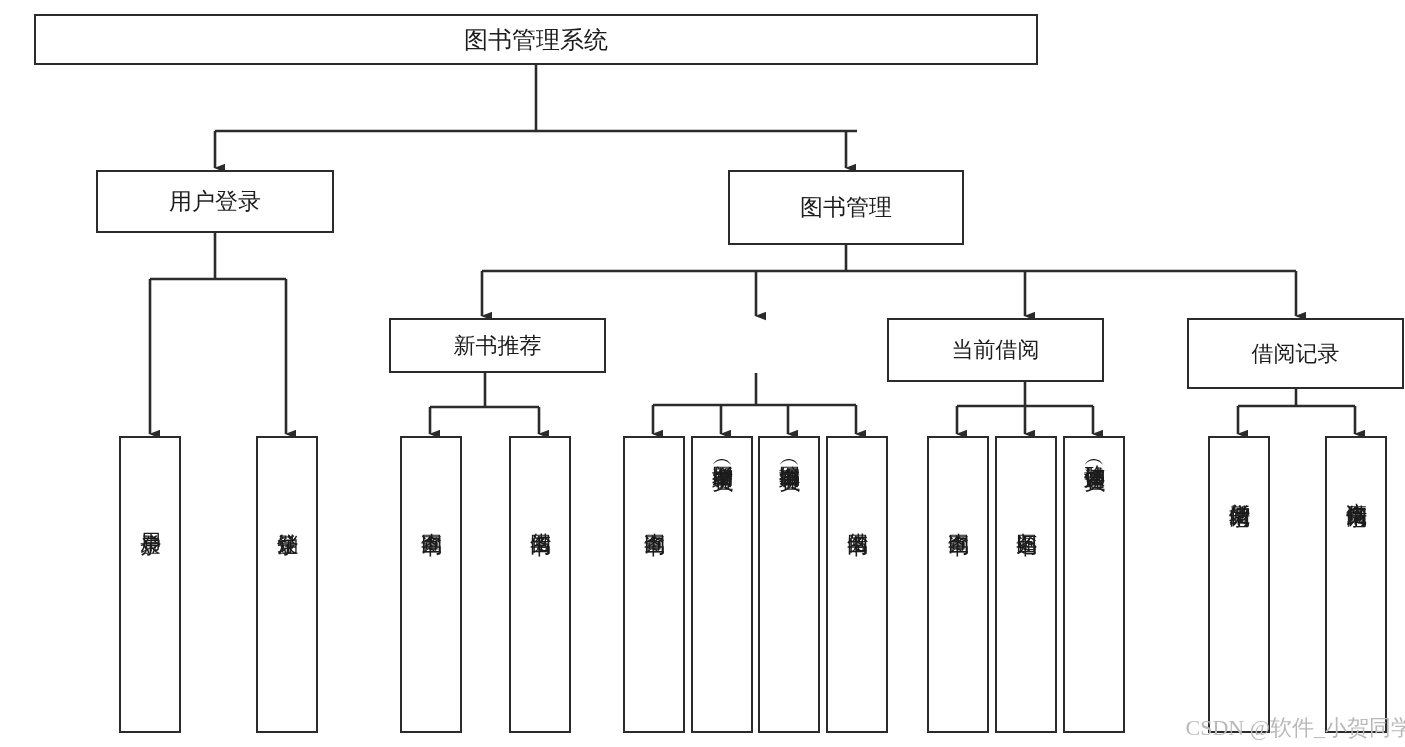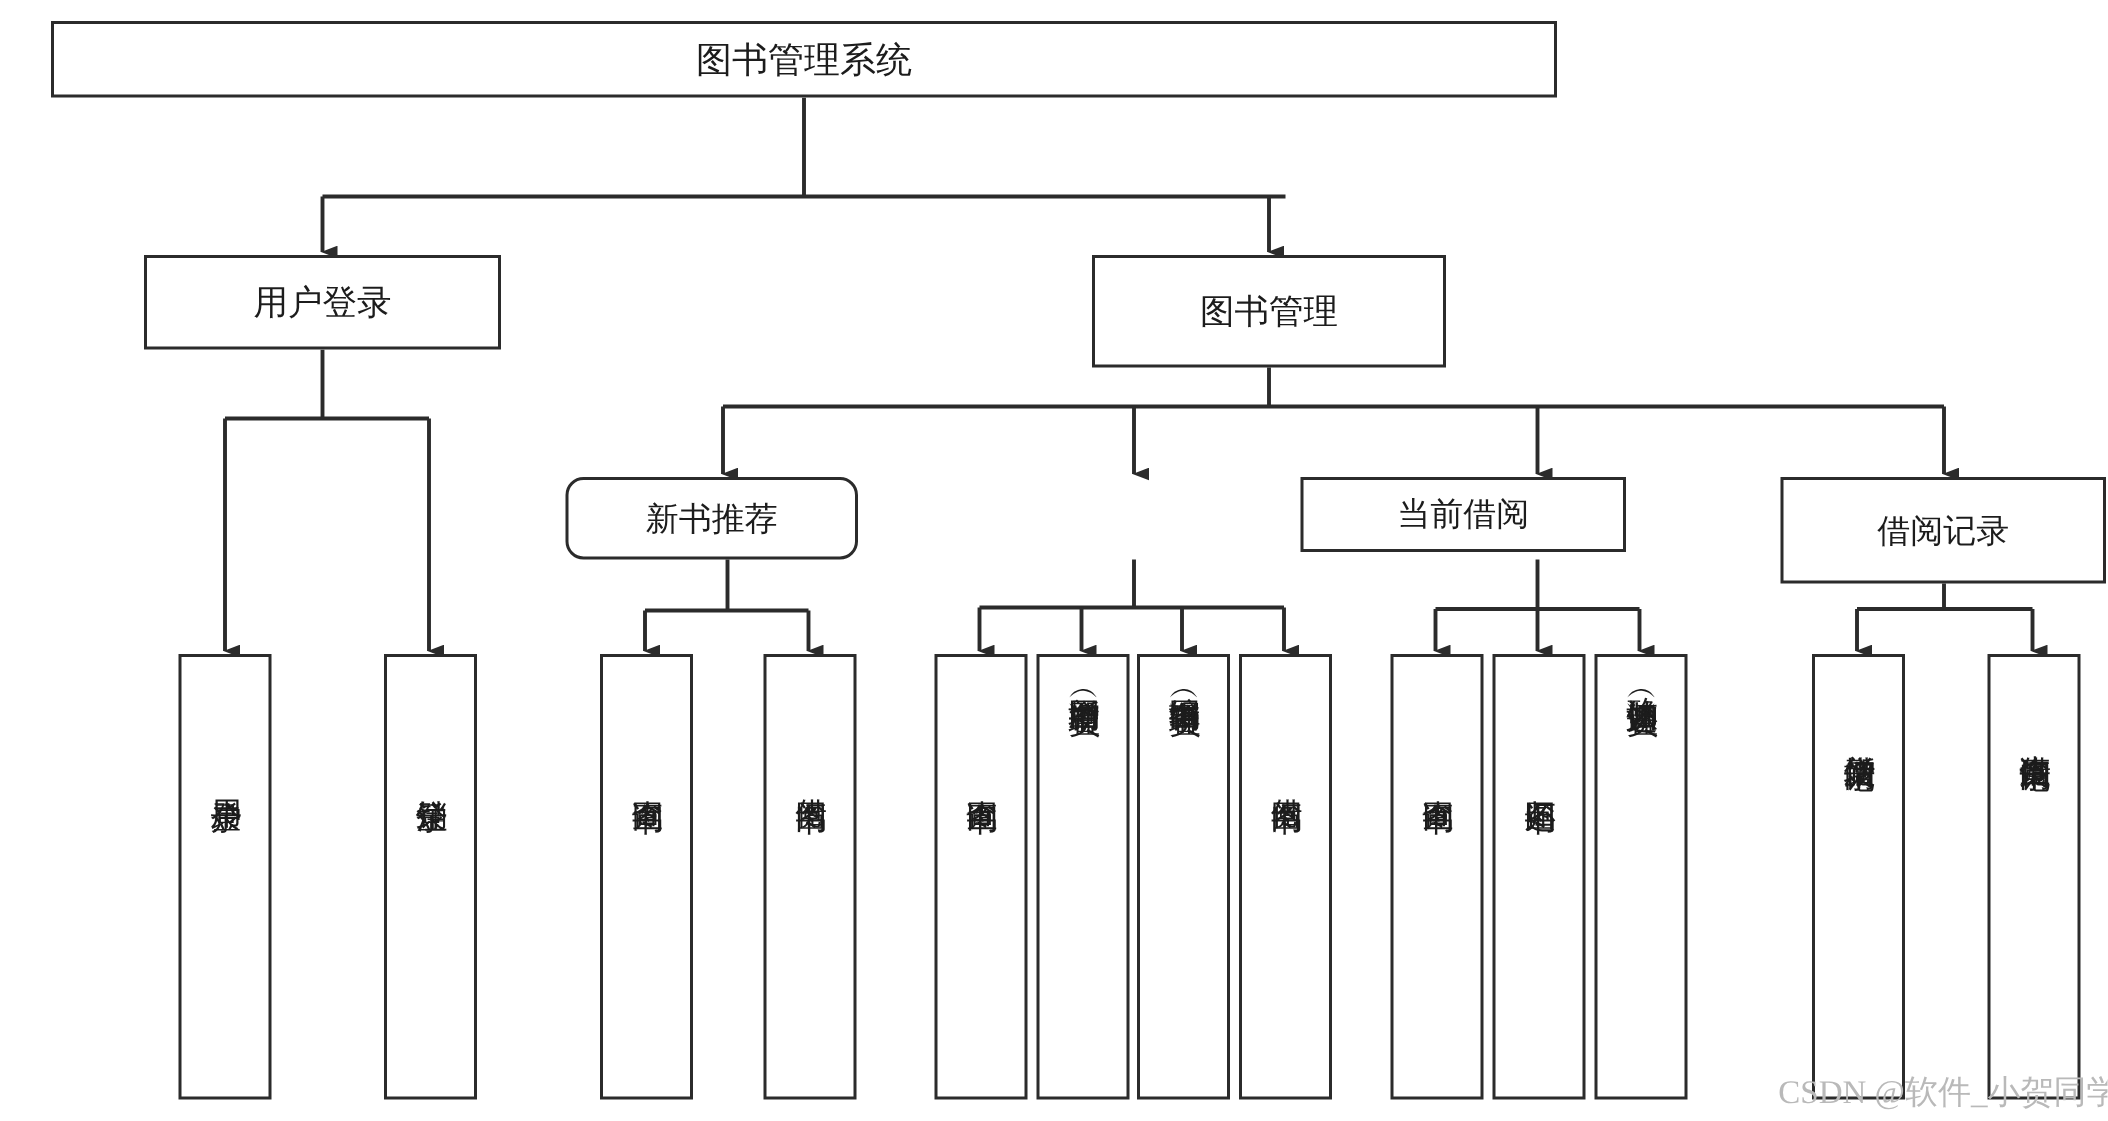--- a/index.html
+++ b/index.html
@@ -84,22 +84,22 @@
       <path d="M1222,406 L1222,434" marker-end="url(#ah)"></path>
       <path d="M1339,406 L1339,434" marker-end="url(#ah)"></path>
     </g>
   </svg>
 
   <div class="node root" style="left:18px;top:14px;width:1004px;height:51px;">图书管理系统</div>
 
   <div class="node l2" style="left:80px;top:170px;width:238px;height:63px;">用户登录</div>
   <div class="node l2" style="left:712px;top:170px;width:236px;height:75px;">图书管理</div>
 
-  <div class="node l3" style="left:361px;top:318px;width:195px;height:55px;border-radius:12px;">新书推荐</div>
-  <div class="node l3" style="left:851px;top:318px;width:217px;height:50px;">当前借阅</div>
+  <div class="node l3" style="left:373px;top:318px;width:217px;height:55px;">新书推荐</div>
+  <div class="node l3" style="left:871px;top:318px;width:217px;height:64px;">当前借阅</div>
   <div class="node l3" style="left:1171px;top:318px;width:217px;height:71px;">借阅记录</div>
 
   <div class="leaf mid" style="left:103px;top:436px;width:62px;height:297px;">
     <span class="vtext">用户登录</span>
   </div>
   <div class="leaf mid" style="left:240px;top:436px;width:62px;height:297px;">
     <span class="vtext">注销登录</span>
   </div>
 
   <div class="leaf mid" style="left:384px;top:436px;width:62px;height:297px;">

